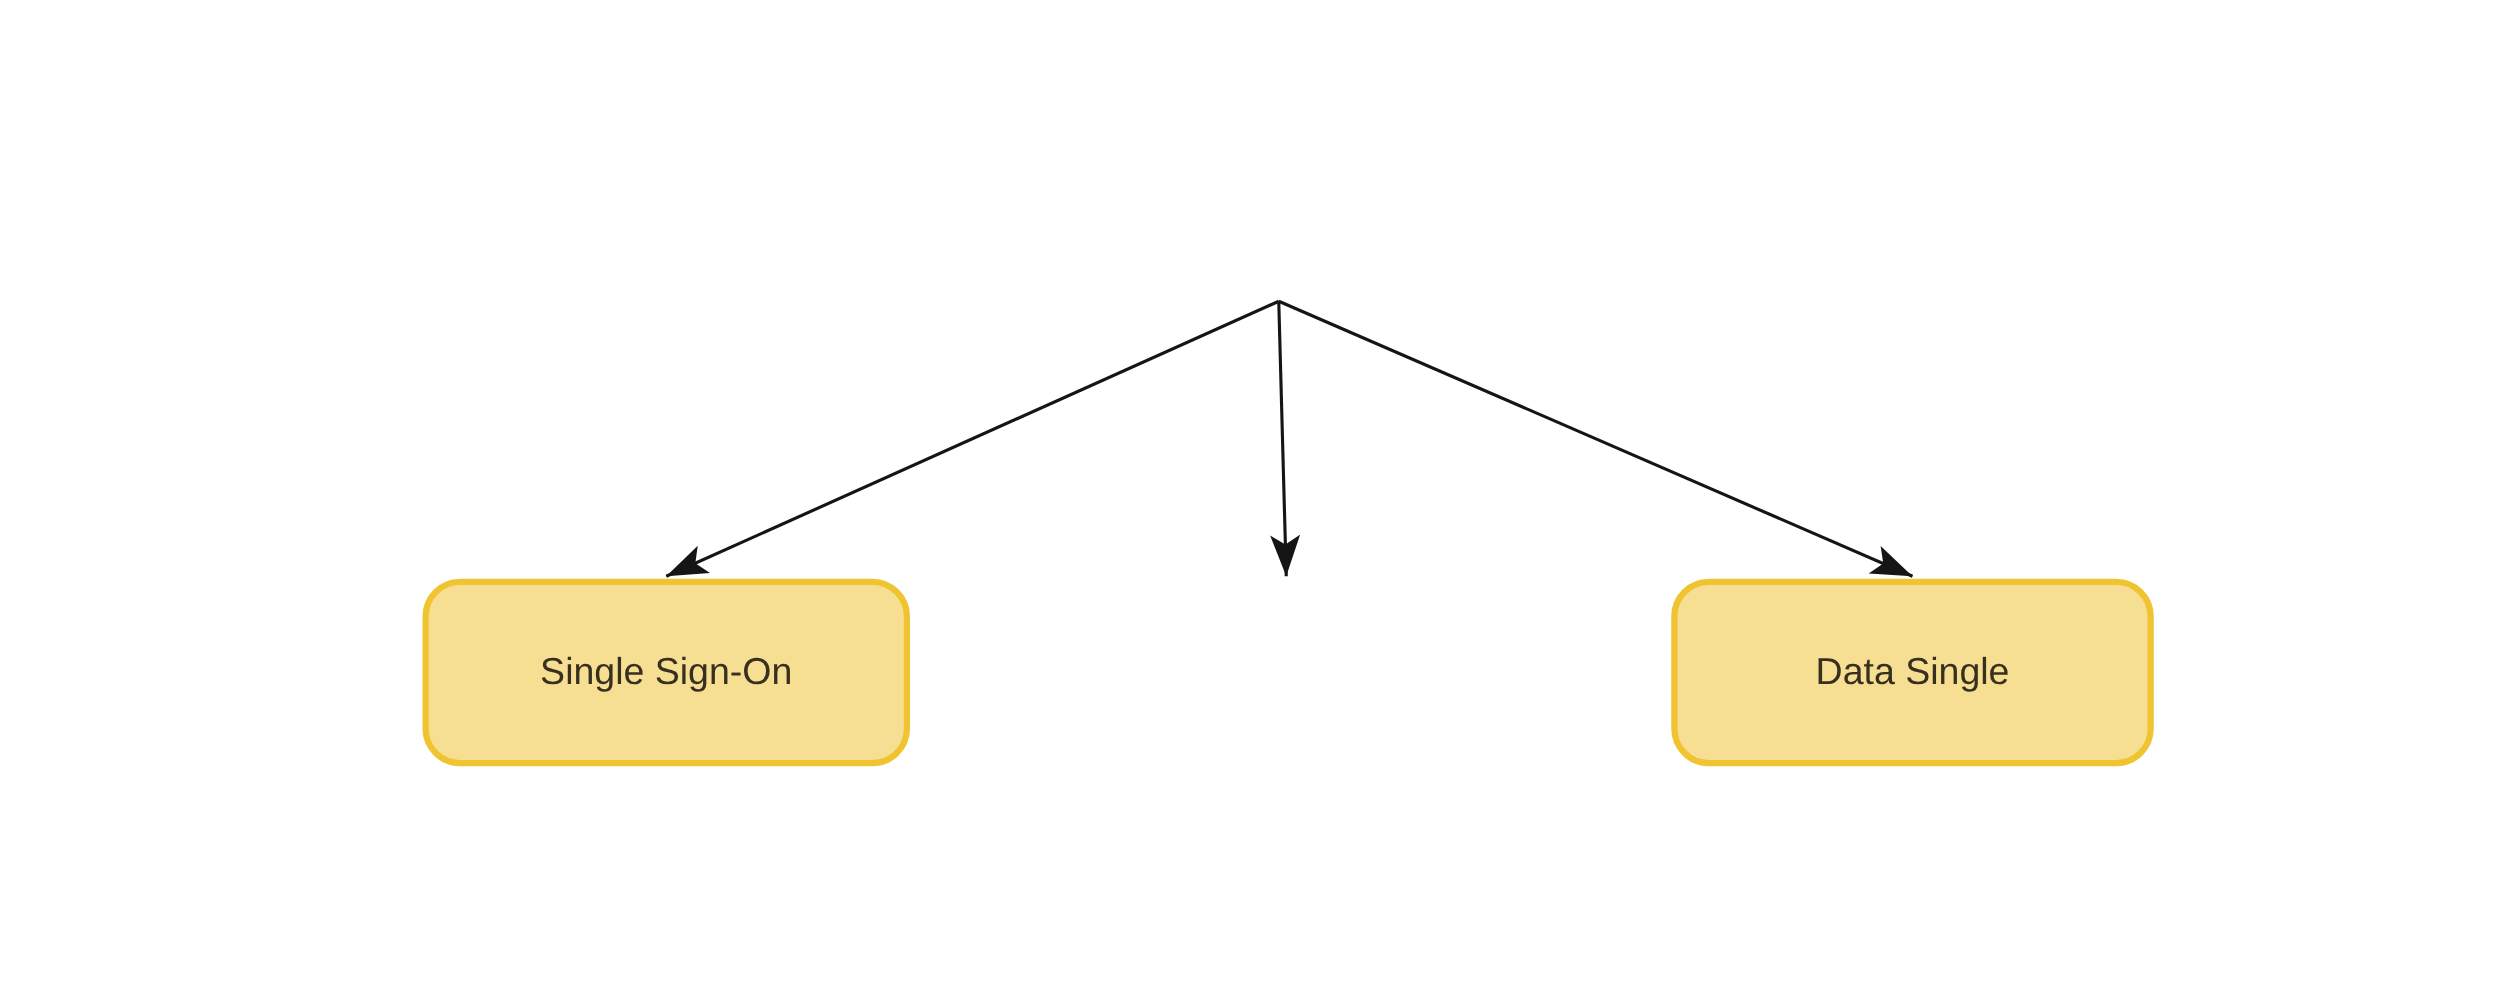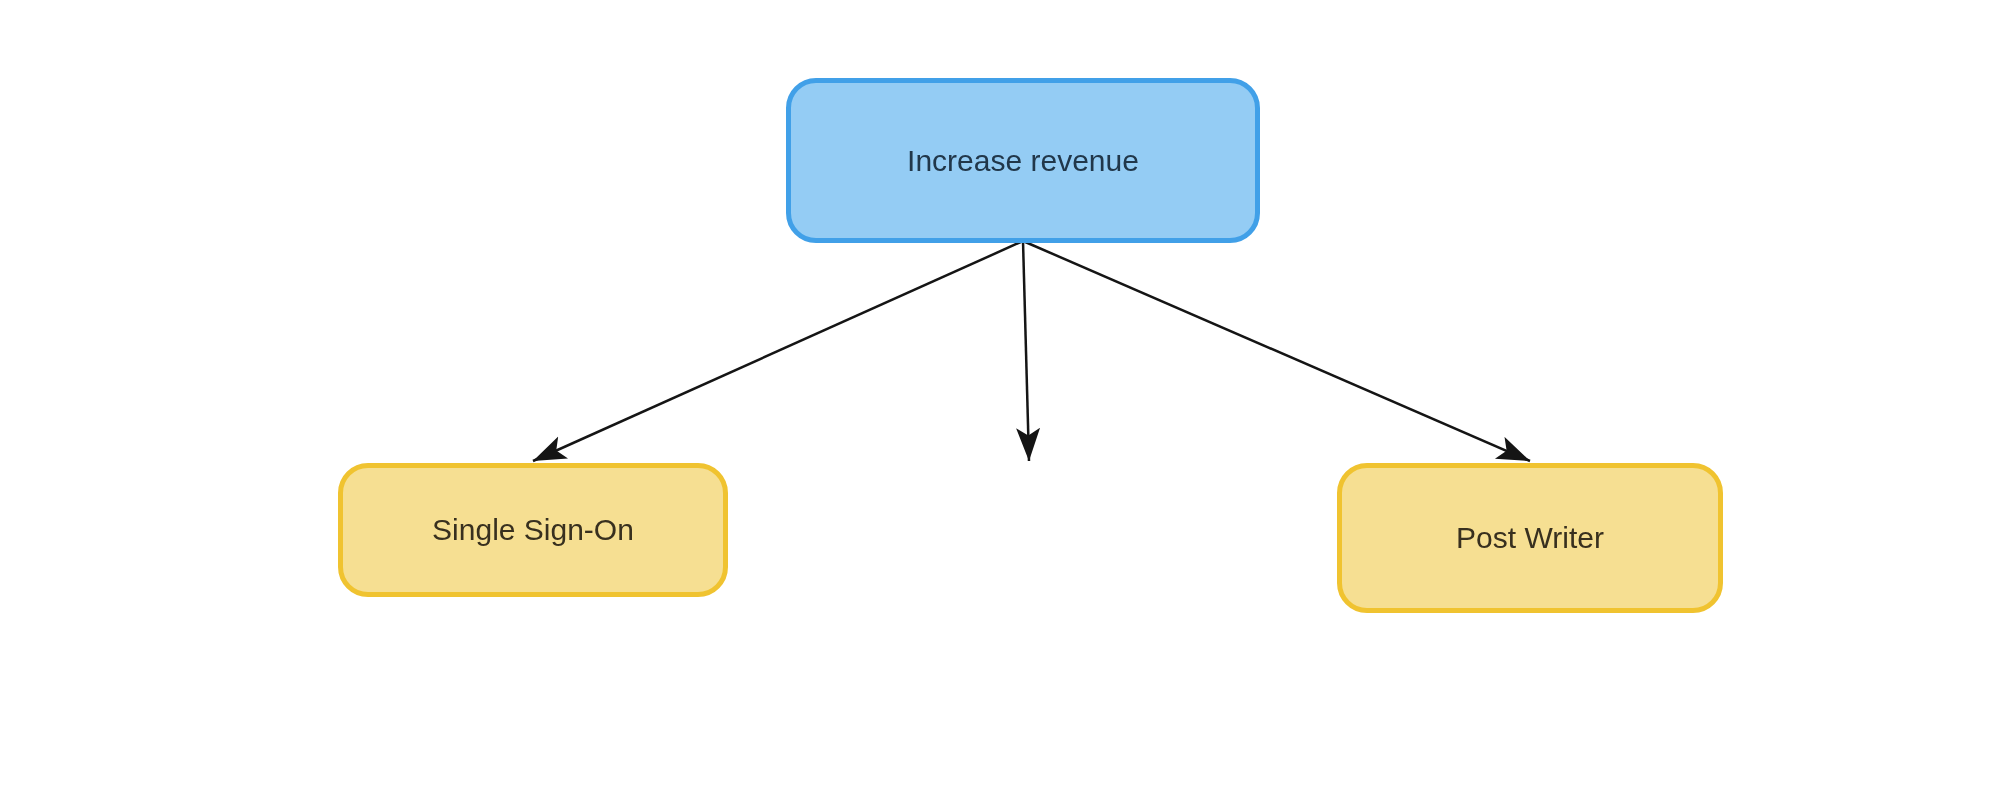--- a/index.html
+++ b/index.html
@@ -37,46 +37,43 @@
     background: var(--root_fill, #94ccf4);
     border: 5px solid var(--root_stroke, #41a0e8);
     color: var(--root_text, #21374a);
   }
   .node-child {
     background: var(--child_fill, #f6df92);
     border: 5px solid var(--child_stroke, #f0c330);
     color: var(--child_text, #38301f);
   }
   #node-root { left: 786px; top: 78px;  width: 474px; height: 165px; }
-  #node-sso  { left: 338px; top: 463px; width: 390px; height: 134px; }
+  #node-sso  { left: 338px; top: 463px; width: 390px; height: 150px; }
   #node-ocp  { left: 833px; top: 463px; width: 392px; height: 150px; }
   #node-dw   { left: 1337px; top: 463px; width: 386px; height: 150px; }
 </style>
 </head>
 <body>
 
 <div class="canvas">
 
   <svg id="edges-layer" width="2000" height="791" xmlns="http://www.w3.org/2000/svg">
     <defs>
       <marker id="arrowhead" markerUnits="userSpaceOnUse" markerWidth="40" markerHeight="30" refX="33" refY="12" orient="auto">
         <path d="M0,0 L33,12 L0,24 L7.5,12 Z" fill="#151515"></path>
       </marker>
     </defs>
   <line x1="1023" y1="241" x2="533" y2="461" stroke="#151515" stroke-width="2.5" marker-end="url(#arrowhead)"></line>
       <line x1="1023" y1="241" x2="1029" y2="461" stroke="#151515" stroke-width="2.5" marker-end="url(#arrowhead)"></line>
       <line x1="1023" y1="241" x2="1530" y2="461" stroke="#151515" stroke-width="2.5" marker-end="url(#arrowhead)"></line>
     </svg>
 
-  <div class="node node-root" id="node-root">
-    <span>Increase revenue</span>
-  </div>
 
   <div class="node node-child" id="node-sso">
     <span>Single Sign-On</span>
   </div>
 
 
   <div class="node node-child" id="node-dw">
-    <span>Post Writer</span>
+    <span>Data Single</span>
   </div>
 
 </div>
 
 </body></html>

